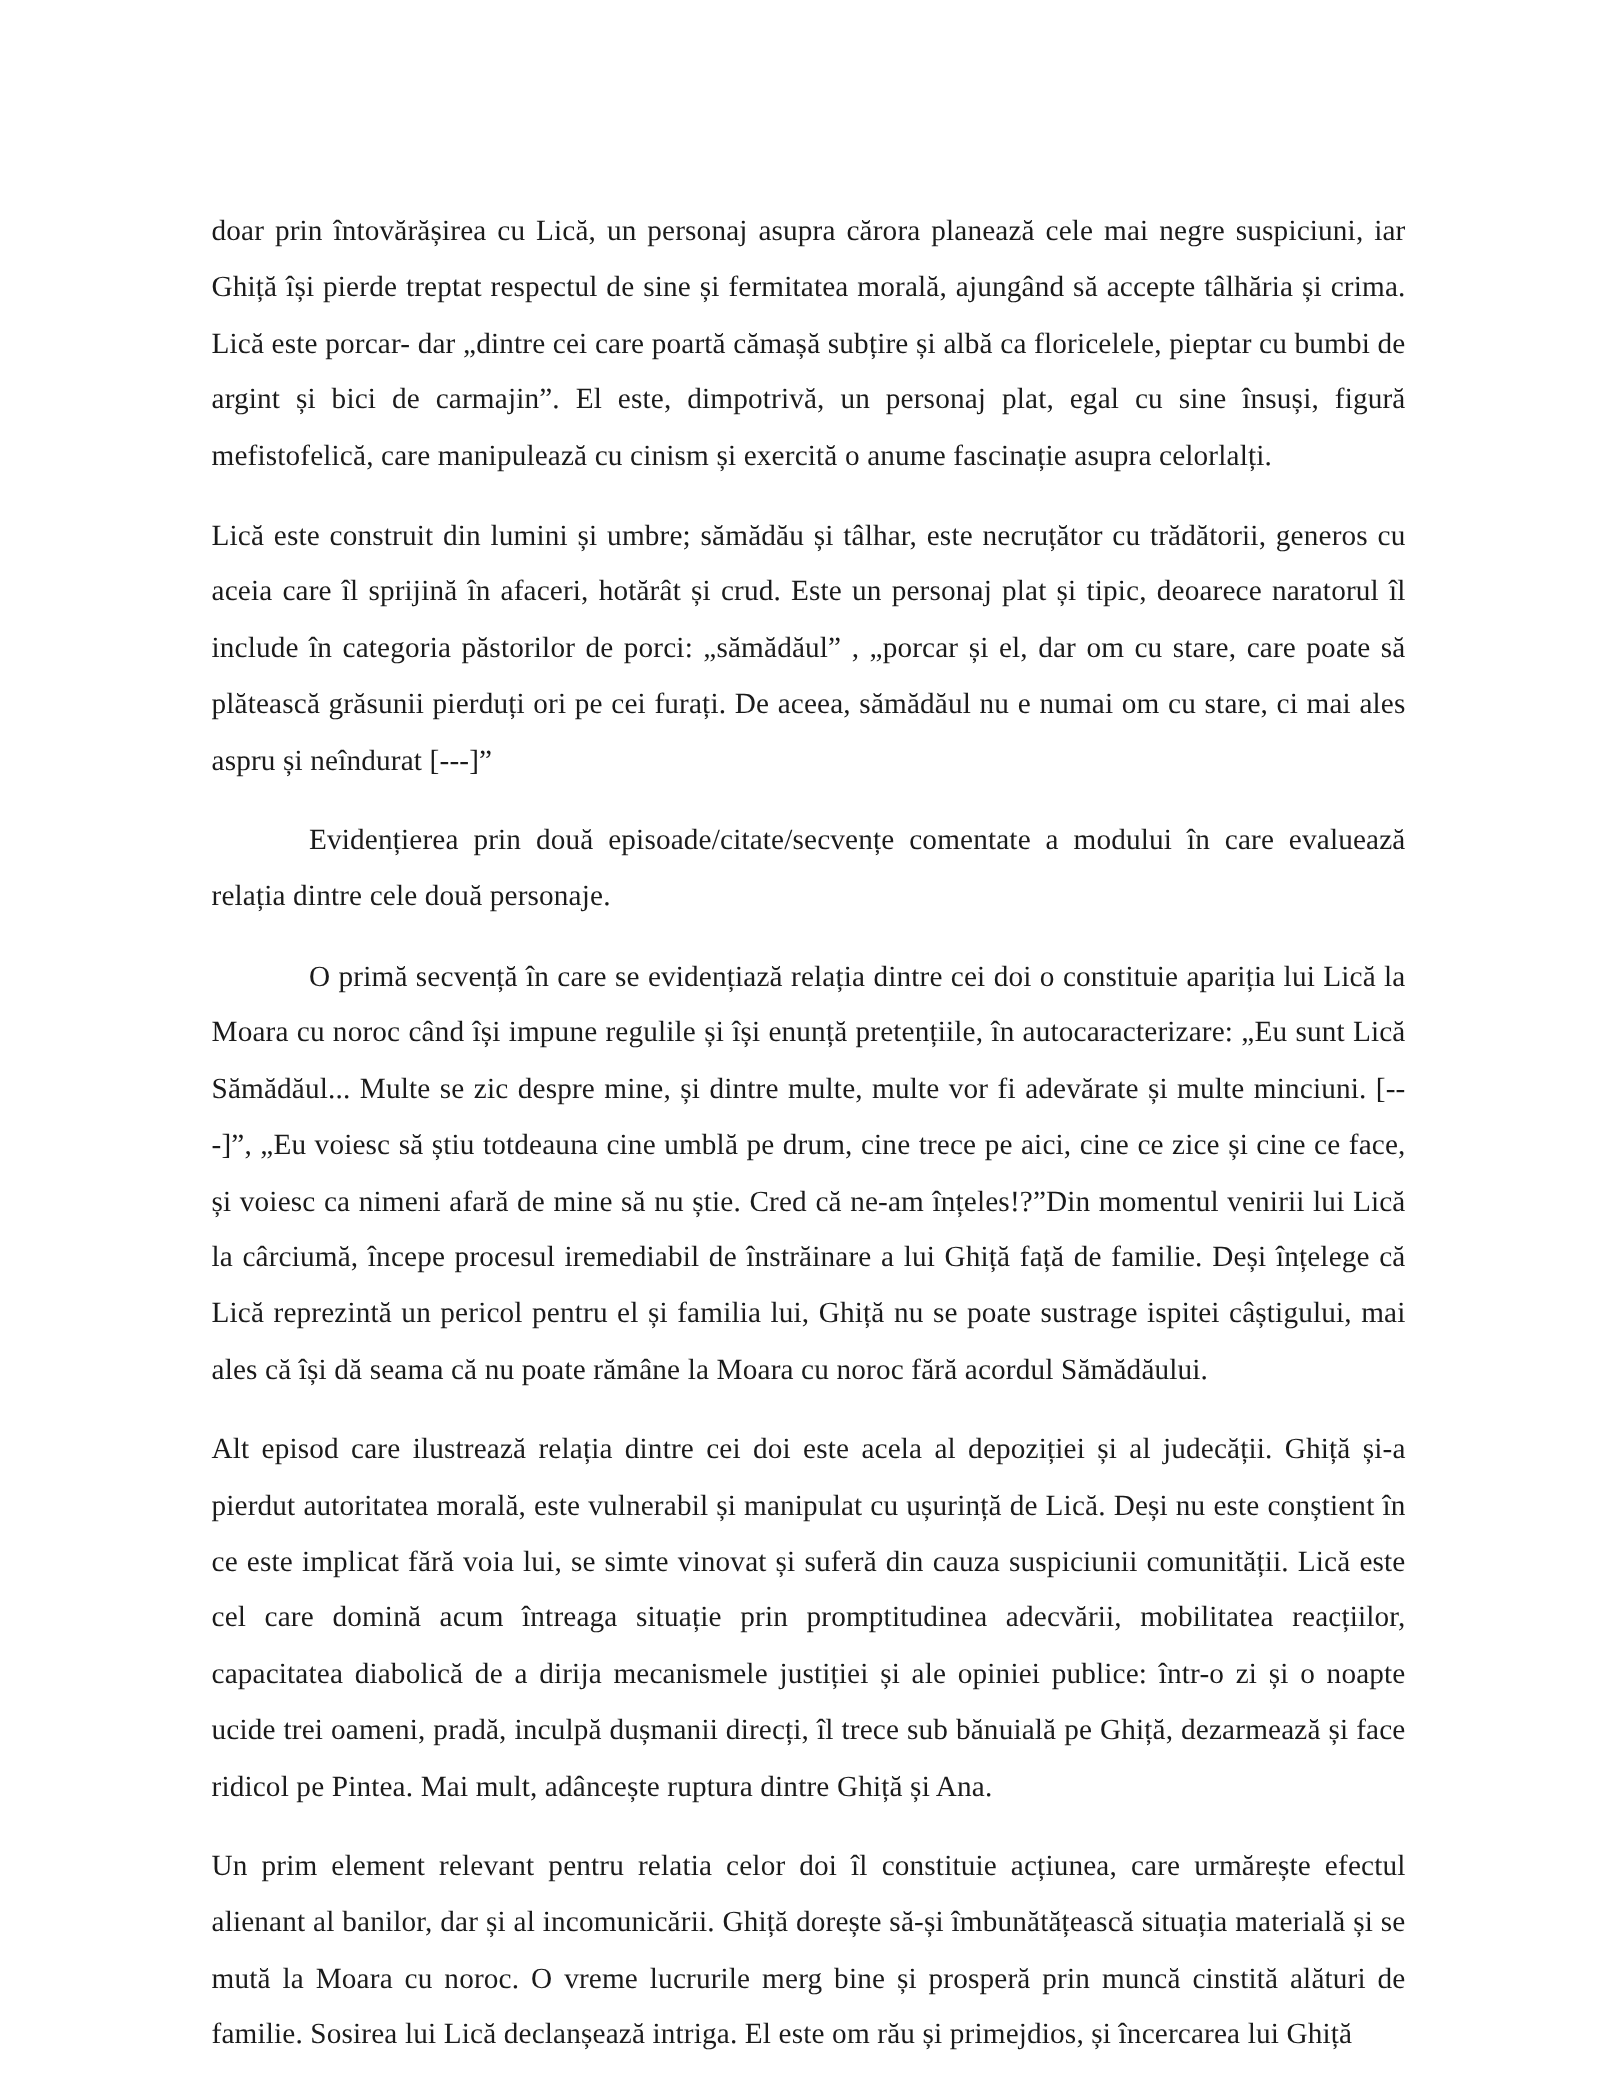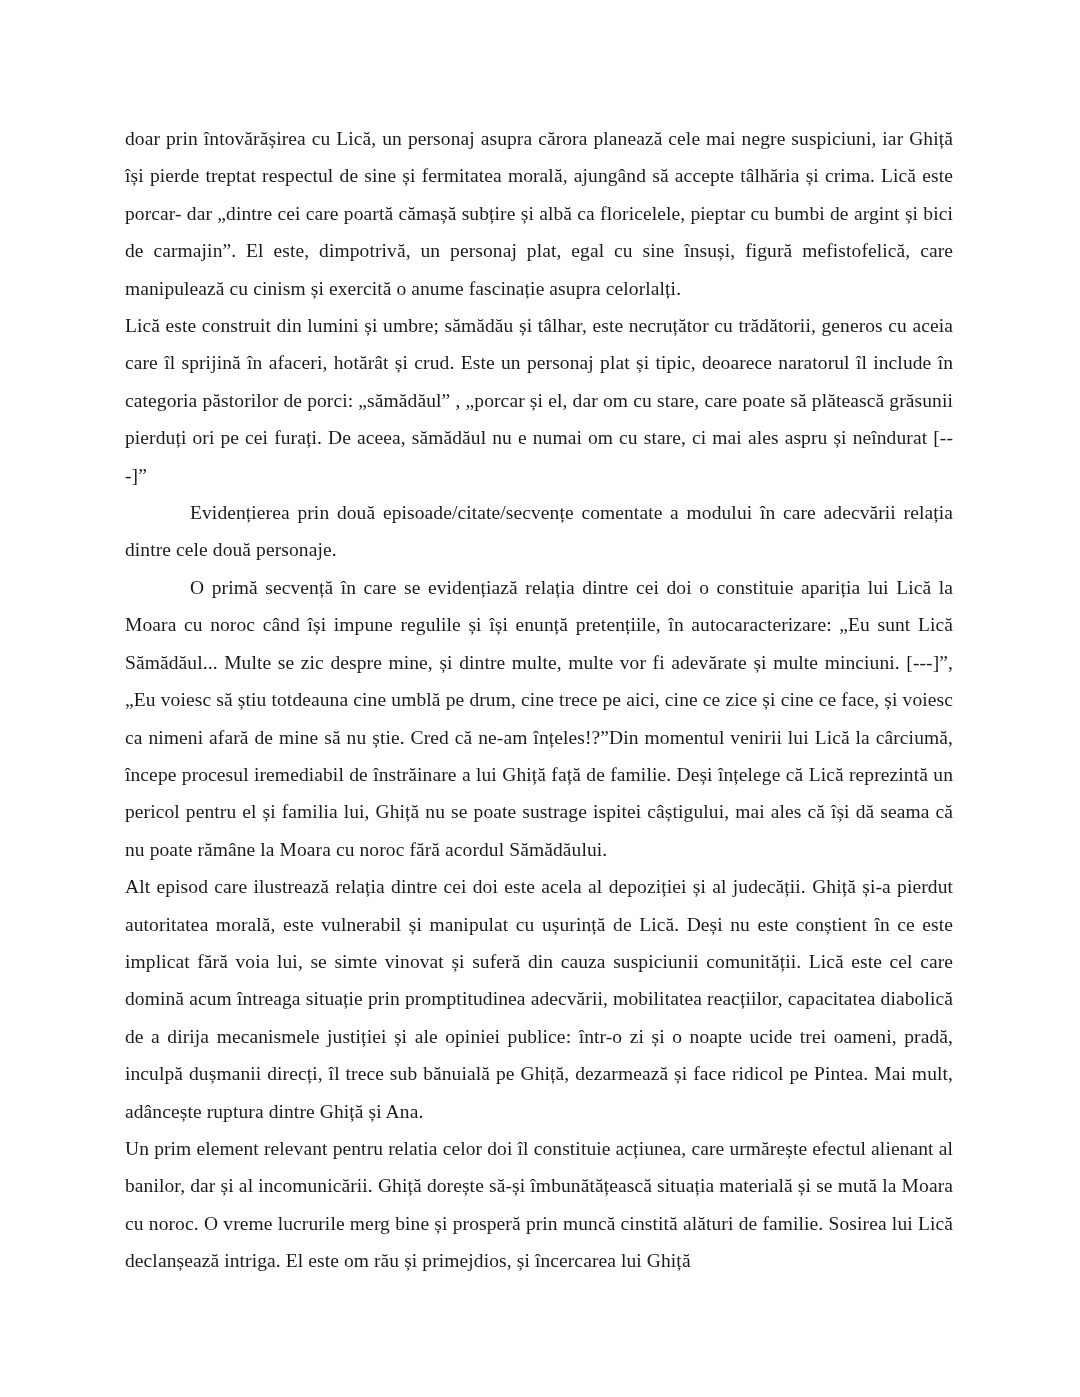--- a/index.html
+++ b/index.html
@@ -22,35 +22,35 @@
   }
   .doc-text {
     width: 828px;
     color: #1b1b1b;
     font-size: 19.5px;
     line-height: 37.4px;
     text-align: justify;
     letter-spacing: 0.1px;
   }
   .doc-text p {
-    margin: 0;
+    margin: 16px;
     padding: 0;
   }
   .doc-text p.indent {
     text-indent: 65px;
   }
   .doc-text .b {
     font-weight: normal;
   }
 </style>
 </head>
 <body>
 
 <div class="page">
   <div class="doc-text" id="doc-text">
       <p><span>doar prin întovărășirea cu Lică, un personaj asupra cărora planează cele mai negre suspiciuni, iar Ghiță își pierde treptat respectul de sine și fermitatea morală, ajungând să accepte tâlhăria și crima. Lică este porcar- dar „dintre cei care poartă cămașă subțire și albă ca floricelele, pieptar cu bumbi de argint și bici de carmajin”. El este, dimpotrivă, un personaj plat, egal cu sine însuși, figură mefistofelică, care manipulează cu cinism și exercită o anume fascinație asupra celorlalți.</span></p>
       <p><span>Lică este construit din lumini și umbre; sămădău și tâlhar, este necruțător cu trădătorii, generos cu aceia care îl sprijină în afaceri, hotărât și crud. Este un personaj plat și tipic, deoarece naratorul îl include în categoria păstorilor de porci: „sămădăul” , „porcar și el, dar om cu stare, care poate să plătească grăsunii pierduți ori pe cei furați. De aceea, sămădăul nu e numai om cu stare, ci mai ales aspru și neîndurat [---]”</span></p>
-      <p class="indent"><span>Evidențierea prin două episoade/citate/secvențe comentate a modului în care adecvării relația dintre cele două personaje.</span></p>
+      <p class="indent"><span>Evidențierea prin două episoade/citate/secvențe comentate a modului în care evaluează relația dintre cele două personaje.</span></p>
       <p class="indent"><span class="b">O primă secvență în care se evidențiază relația dintre cei doi</span><span> o constituie apariția lui Lică la Moara cu noroc când își impune regulile și își enunță pretențiile, în autocaracterizare: „Eu sunt Lică Sămădăul... Multe se zic despre mine, și dintre multe, multe vor fi adevărate și multe minciuni. [---]”, „Eu voiesc să știu totdeauna cine umblă pe drum, cine trece pe aici, cine ce zice și cine ce face, și voiesc ca nimeni afară de mine să nu știe. Cred că ne-am înțeles!?”Din momentul venirii lui Lică la cârciumă, începe procesul iremediabil de înstrăinare a lui Ghiță față de familie. Deși înțelege că Lică reprezintă un pericol pentru el și familia lui, Ghiță nu se poate sustrage ispitei câștigului, mai ales că își dă seama că nu poate rămâne la Moara cu noroc fără acordul Sămădăului.</span></p>
       <p><span class="b">Alt episod care ilustrează relația dintre cei doi e</span><span>ste acela al depoziției și al judecății. Ghiță și-a pierdut autoritatea morală, este vulnerabil și manipulat cu ușurință de Lică. Deși nu este conștient în ce este implicat fără voia lui, se simte vinovat și suferă din cauza suspiciunii comunității. Lică este cel care domină acum întreaga situație prin promptitudinea adecvării, mobilitatea reacțiilor, capacitatea diabolică de a dirija mecanismele justiției și ale opiniei publice: într-o zi și o noapte ucide trei oameni, pradă, inculpă dușmanii direcți, îl trece sub bănuială pe Ghiță, dezarmează și face ridicol pe Pintea. Mai mult, adâncește ruptura dintre Ghiță și Ana.</span></p>
       <p><span>Un prim element relevant pentru relatia celor doi îl constituie acțiunea, care urmărește efectul alienant al banilor, dar și al incomunicării. Ghiță dorește să-și îmbunătățească situația materială și se mută la Moara cu noroc. O vreme lucrurile merg bine și prosperă prin muncă cinstită alături de familie. Sosirea lui Lică declanșează intriga. El este om rău și primejdios, și încercarea lui Ghiță</span></p>
     </div>
 </div>
 
 </body></html>

